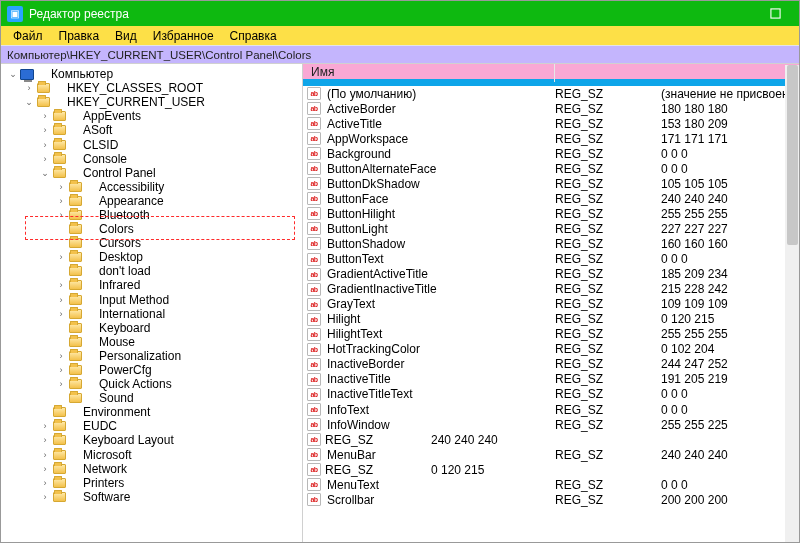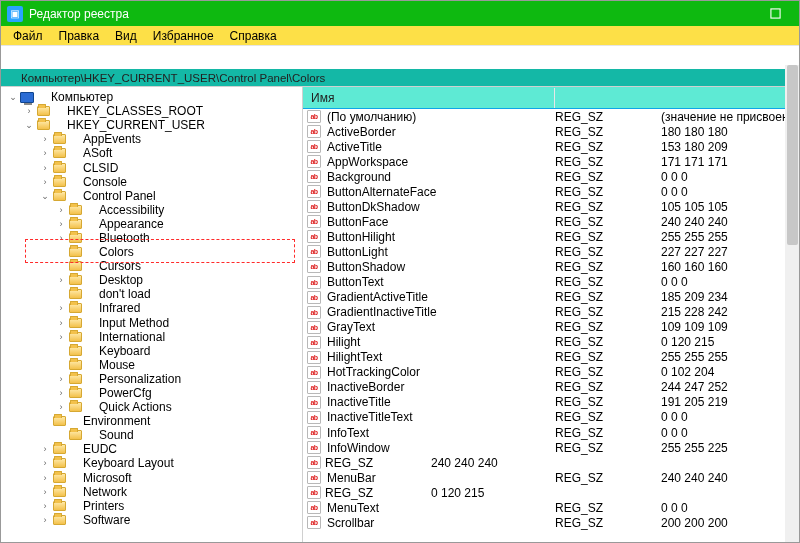--- a/index.html
+++ b/index.html
@@ -44,29 +44,28 @@
     background: #fde047;
     height: 20px;
     display: flex;
     align-items: flex-end;
     padding: 0 4px;
     border-bottom: 1px solid #e5e5e5;
     font-size: 12px;
   }
   .menubar .mitem { padding: 2px 8px; cursor: default; }
   .addressbar {
-    background: #14b8a6;
+    background: #c4b5fd;
     height: 18px;
-    padding: 2px 20px;
+    padding: 2px 6px;
     border-bottom: 1px solid #d0d0d0;
     font-size: 11.5px;
     color: #222;
     display: flex;
     align-items: center;
-    margin-top: 23px;
   }
   .workspace {
     display: flex;
     height: calc(543px - 25px - 20px - 18px - 2px);
   }
   .tree-pane {
     width: 302px;
     border-right: 1px solid #d0d0d0;
     overflow: hidden;
     padding: 3px 2px 0 2px;
@@ -132,22 +131,22 @@
   .highlight-box {
     position: absolute;
     border: 1.5px dashed #ff2a2a;
     border-radius: 1px;
     pointer-events: none;
   }
   
   .list-header {
     display: flex;
     height: 22px;
-    border-bottom: 1px solid #0ea5e9;
-    background: #5eead4;
+    border-bottom: 7px solid #0ea5e9;
+    background: #f9a8d4;
     font-size: 12px;
     align-items: center;
   }
   .list-header .col {
     padding: 3px 8px;
     border-right: 1px solid #e7e7e7;
     color: #222;
   }
   .col-name { width: 252px; }
   .col-type { width: 106px; }
@@ -369,33 +368,33 @@
             </span>
             <span class="label">PowerCfg</span>
           </div>
           <div class="row indent-4">
             <span class="expander">›</span>
             <span class="icon-slot">
               <span class="folder-icon"></span>
             </span>
             <span class="label">Quick Actions</span>
           </div>
-          <div class="row indent-3">
+          <div class="row indent-4">
             <span class="expander blank">·</span>
             <span class="icon-slot">
               <span class="folder-icon"></span>
             </span>
+            <span class="label">Sound</span>
+          </div>
+          <div class="row indent-3">
+            <span class="expander blank">·</span>
+            <span class="icon-slot">
+              <span class="folder-icon"></span>
+            </span>
             <span class="label">Environment</span>
-          </div>
-          <div class="row indent-4">
-            <span class="expander blank">·</span>
-            <span class="icon-slot">
-              <span class="folder-icon"></span>
-            </span>
-            <span class="label">Sound</span>
           </div>
           <div class="row indent-3">
             <span class="expander">›</span>
             <span class="icon-slot">
               <span class="folder-icon"></span>
             </span>
             <span class="label">EUDC</span>
           </div>
           <div class="row indent-3">
             <span class="expander">›</span>

